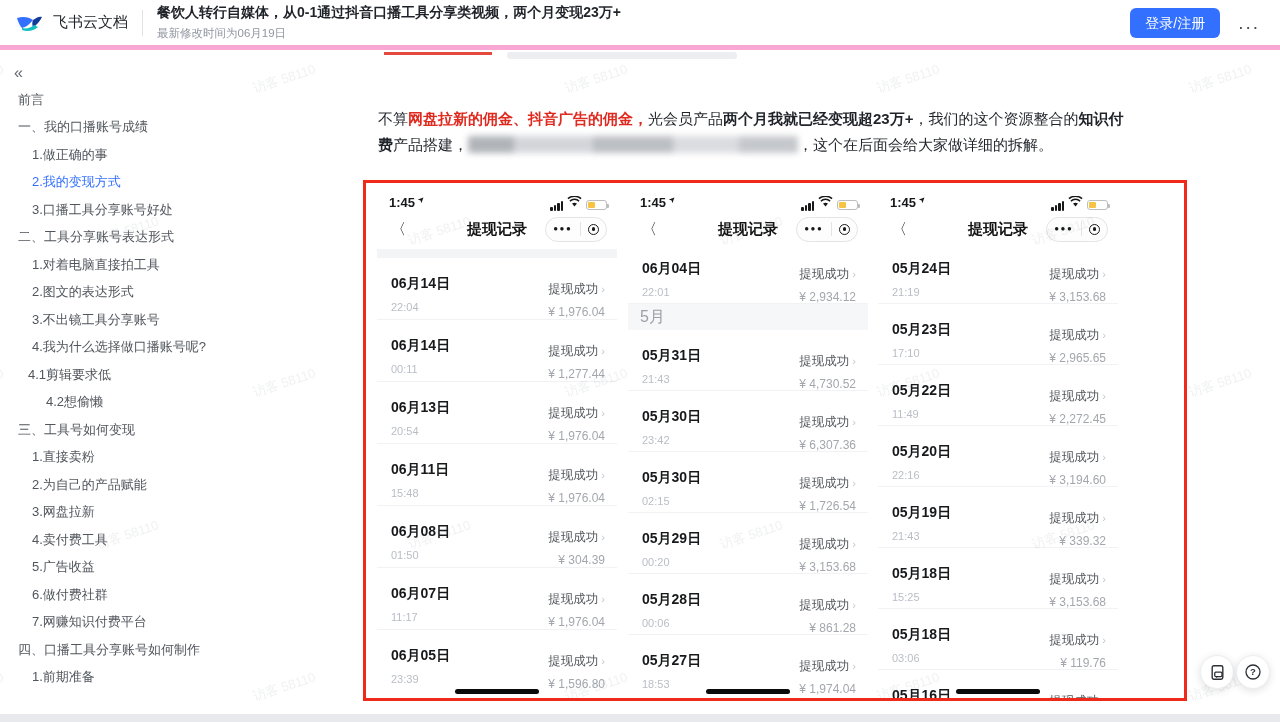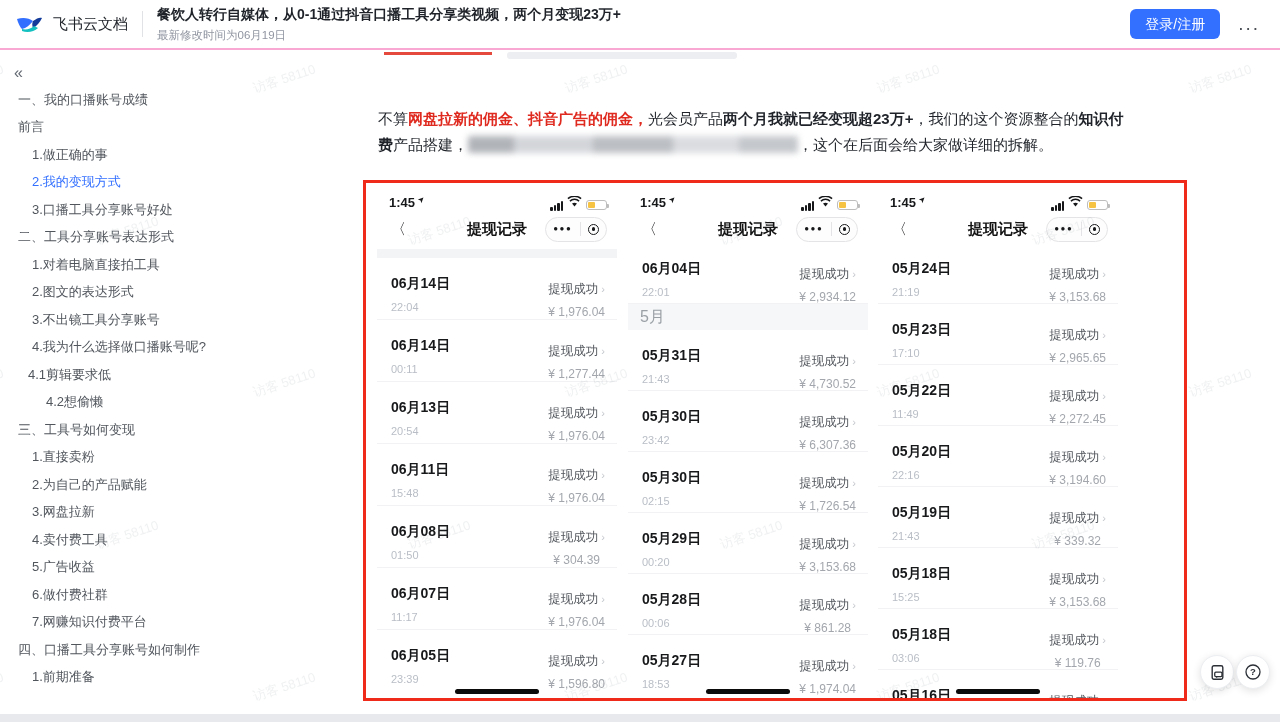--- a/index.html
+++ b/index.html
@@ -1,21 +1,21 @@
 <!DOCTYPE html>
 <html><head>
 <meta charset="utf-8">
 <style>
   * { margin:0; padding:0; box-sizing:border-box; }
   html,body { width:1280px; height:722px; overflow:hidden; }
   body { font-family:"Liberation Sans","DejaVu Sans",sans-serif; background:#fff; position:relative; color:#1f2329; }
 
   
   .header { position:absolute; top:0; left:0; right:0; height:50px; background:#fff;
-            border-bottom:2px solid #f9a8d4; display:flex; align-items:center; z-index:30; }
+            border-bottom:5px solid #f9a8d4; display:flex; align-items:center; z-index:30; }
   .logo-wrap { display:flex; align-items:center; gap:9px; padding-left:14px; }
   .app-name { font-size:15px; color:#1f2329; }
   .header-divider { width:1px; height:26px; background:#e0e2e6; margin:0 14px; }
   .title-block { display:flex; flex-direction:column; justify-content:center; max-width:760px; }
   .doc-title { font-size:14px; font-weight:bold; color:#1f2329; white-space:nowrap; overflow:hidden; text-overflow:ellipsis; }
   .doc-sub { font-size:11.5px; color:#9095a0; margin-top:4px; }
   .header-right { margin-left:auto; display:flex; align-items:center; gap:18px; padding-right:20px; }
   .login-btn { background:#3370ff; color:#fff; font-size:14px; padding:8px 15px; border-radius:6px;
                border:none; cursor:pointer; line-height:1; font-family:inherit; }
   .more-btn { color:#4a4f56; font-size:19px; letter-spacing:2px; cursor:pointer; line-height:10px; }
@@ -70,21 +70,21 @@
   .month-band { height:26px; line-height:26px; background:#f6f7f8; color:#9aa0a6; font-size:16px; padding-left:12px; }
 
   .rrow { height:61px; position:relative; padding:0 10px 0 14px; border-bottom:1px solid #f2f2f4; }
   .phone.p0 .rrow { height:62px; }
   .rrow:last-child { border-bottom:none; }
   .r-date { padding-top:17px; font-size:14px; font-weight:bold; color:#17181a; }
   .r-time { margin-top:8px; font-size:11px; color:#b9bec6; }
   .r-right { position:absolute; right:12px; top:21px; text-align:right; }
   .r-status { font-size:12.5px; color:#52565c; }
   .r-chev { color:#c4c7cc; margin-left:3px; font-size:11px; }
-  .r-amount { margin-top:7px; font-size:12px; color:#a3a7ad;text-align:center; }
+  .r-amount { margin-top:7px; font-size:12px; color:#a3a7ad; }
   .home-bar { position:absolute; bottom:4px; left:50%; transform:translateX(-50%); width:84px; height:5px;
               border-radius:3px; background:#0b0b0c; z-index:6; }
 
   
   .float-btn { position:absolute; width:34px; height:34px; border-radius:50%; background:#fff;
                border:1px solid #eceef1; box-shadow:0 2px 8px rgba(0,0,0,.12); display:flex; align-items:center;
                justify-content:center; cursor:pointer; z-index:40; }
   .fb-feedback { left:1200px; top:655px; } .fb-help { left:1236px; top:655px; }
 
   
@@ -111,22 +111,22 @@
   </div>
   <div class="header-right">
     <button class="login-btn">登录/注册</button>
     <span class="more-btn">...</span>
   </div>
 </div>
 
 <div class="sidebar">
   <div class="collapse">«</div>
   <div class="outline-list" id="outline-list">
+      <div class="outline-item" style="padding-left: 18px;">前言</div>
       <div class="outline-item" style="padding-left: 18px;">一、我的口播账号成绩</div>
-      <div class="outline-item" style="padding-left: 18px;">前言</div>
       <div class="outline-item" style="padding-left: 32px;">1.做正确的事</div>
       <div class="outline-item active" style="padding-left: 32px;">2.我的变现方式</div>
       <div class="outline-item" style="padding-left: 32px;">3.口播工具分享账号好处</div>
       <div class="outline-item" style="padding-left: 18px;">二、工具分享账号表达形式</div>
       <div class="outline-item" style="padding-left: 32px;">1.对着电脑直接拍工具</div>
       <div class="outline-item" style="padding-left: 32px;">2.图文的表达形式</div>
       <div class="outline-item" style="padding-left: 32px;">3.不出镜工具分享账号</div>
       <div class="outline-item" style="padding-left: 32px;">4.我为什么选择做口播账号呢?</div>
       <div class="outline-item" style="padding-left: 28px;">4.1剪辑要求低</div>
       <div class="outline-item" style="padding-left: 46px;">4.2想偷懒</div>

